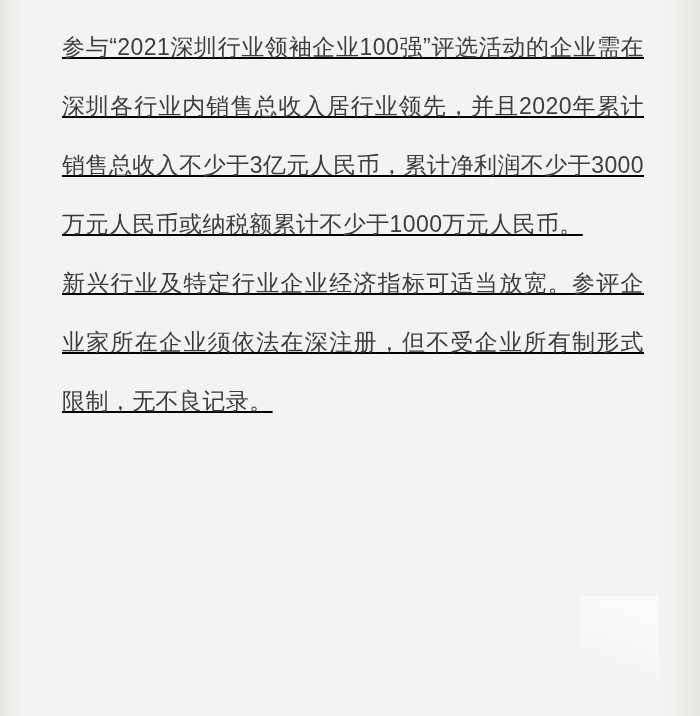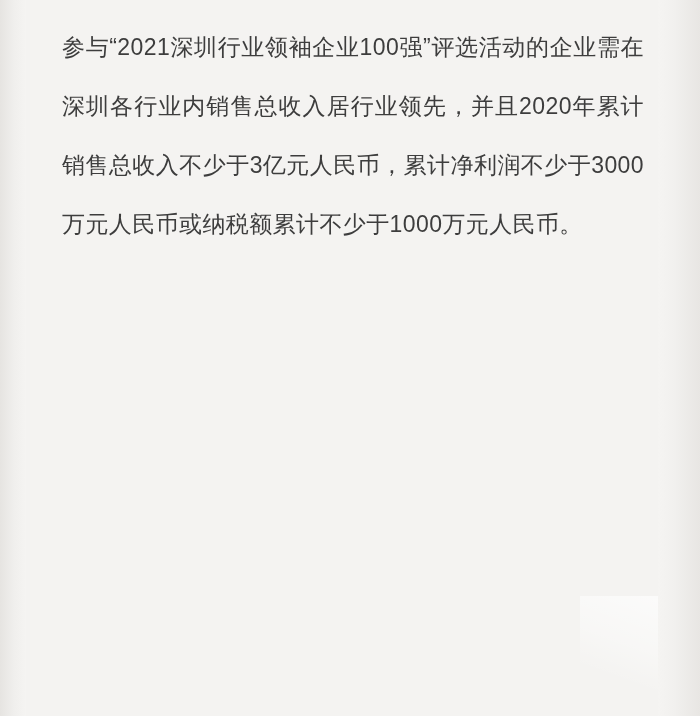--- a/index.html
+++ b/index.html
@@ -13,20 +13,21 @@
     font-family: "Liberation Sans", sans-serif;
     overflow: hidden;
   }
   .page {
     position: relative;
     width: 700px;
     height: 716px;
     background: #f4f3f1;
     box-sizing: border-box;
     overflow: hidden;
+    text-decoration: underline;
   }
   
   .page::before {
     content: "";
     position: absolute;
     top: 0; left: 0;
     width: 26px; height: 100%;
     background: linear-gradient(to right, #e6e4e1 0%, #f0efed 55%, #f5f4f2 100%);
     pointer-events: none;
   }
@@ -65,15 +66,16 @@
   .body-text p + p {
     margin-top: 0px;
   }
 </style>
 </head>
 <body>
 
 <div class="page">
   <div class="body-text">
     <p>参与“2021深圳行业领袖企业100强”评选活动的企业需在深圳各行业内销售总收入居行业领先，并且2020年累计销售总收入不少于3亿元人民币，累计净利润不少于3000万元人民币或纳税额累计不少于1000万元人民币。</p>
+    <p>新兴行业及特定行业企业经济指标可适当放宽。参评企业家所在企业须依法在深注册，但不受企业所有制形式限制，无不良记录。</p>
   </div>
   <div class="corner-fold"></div>
 </div>
 
 </body></html>

